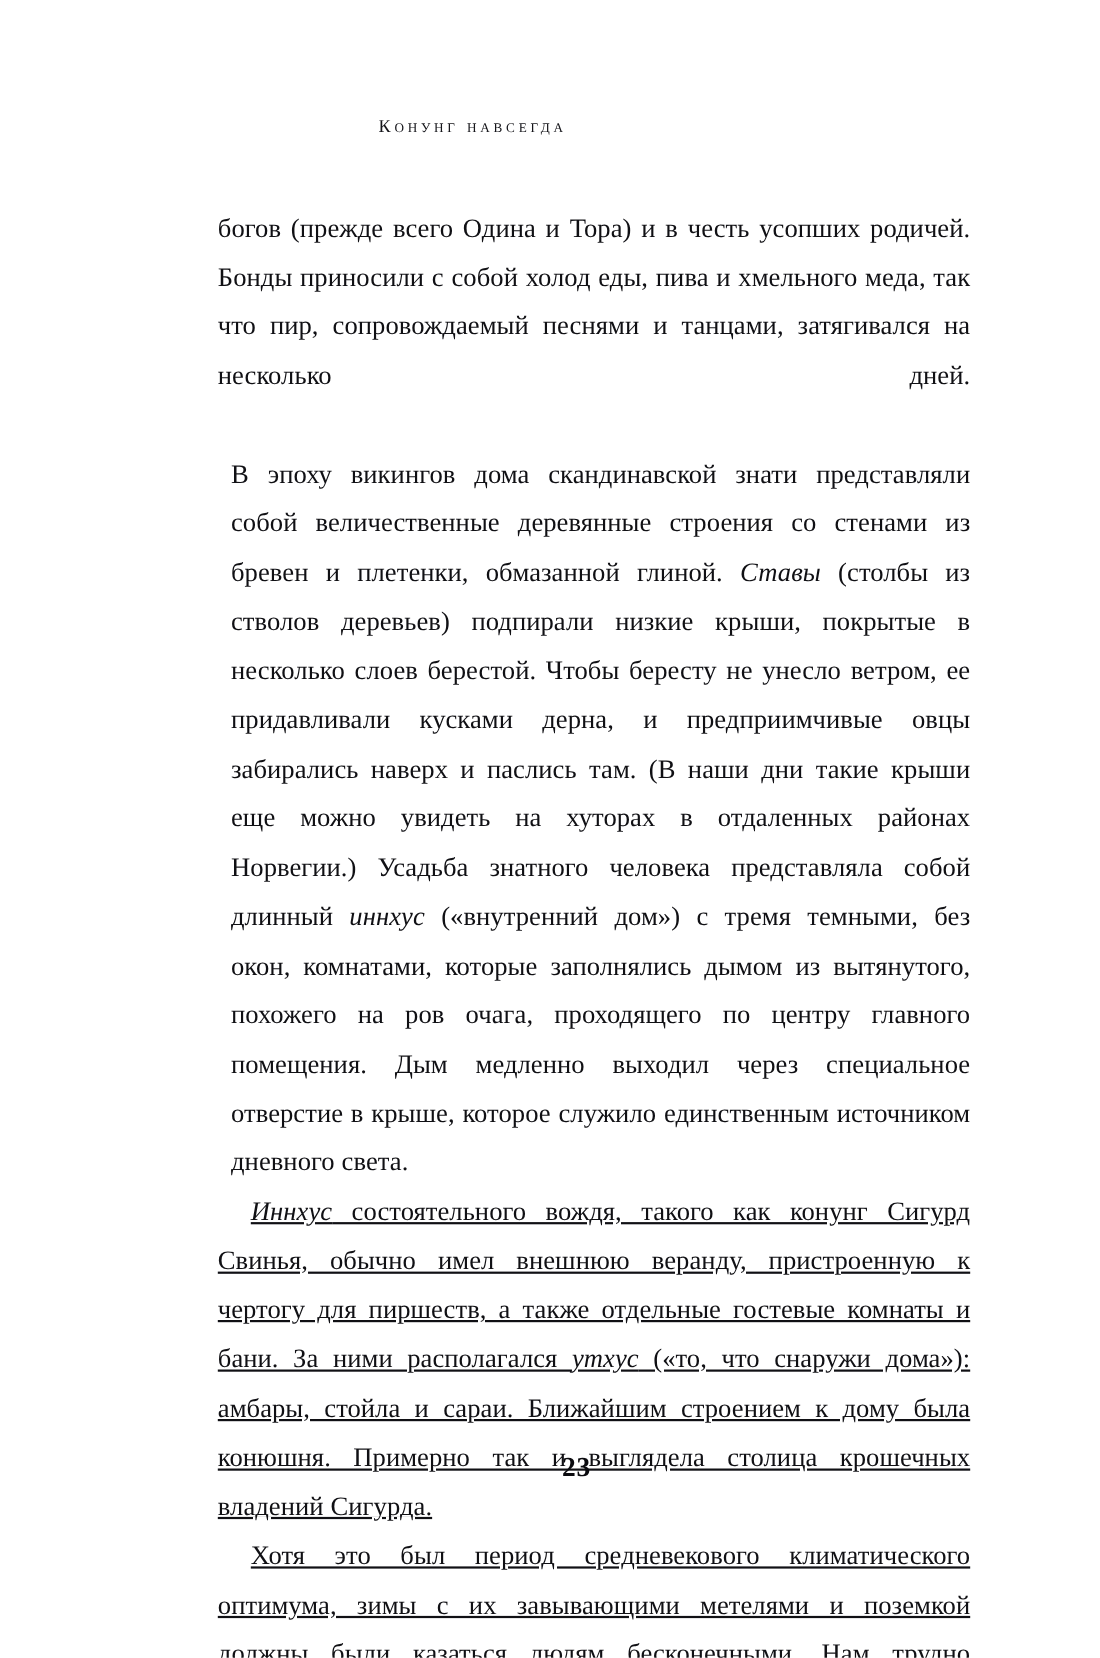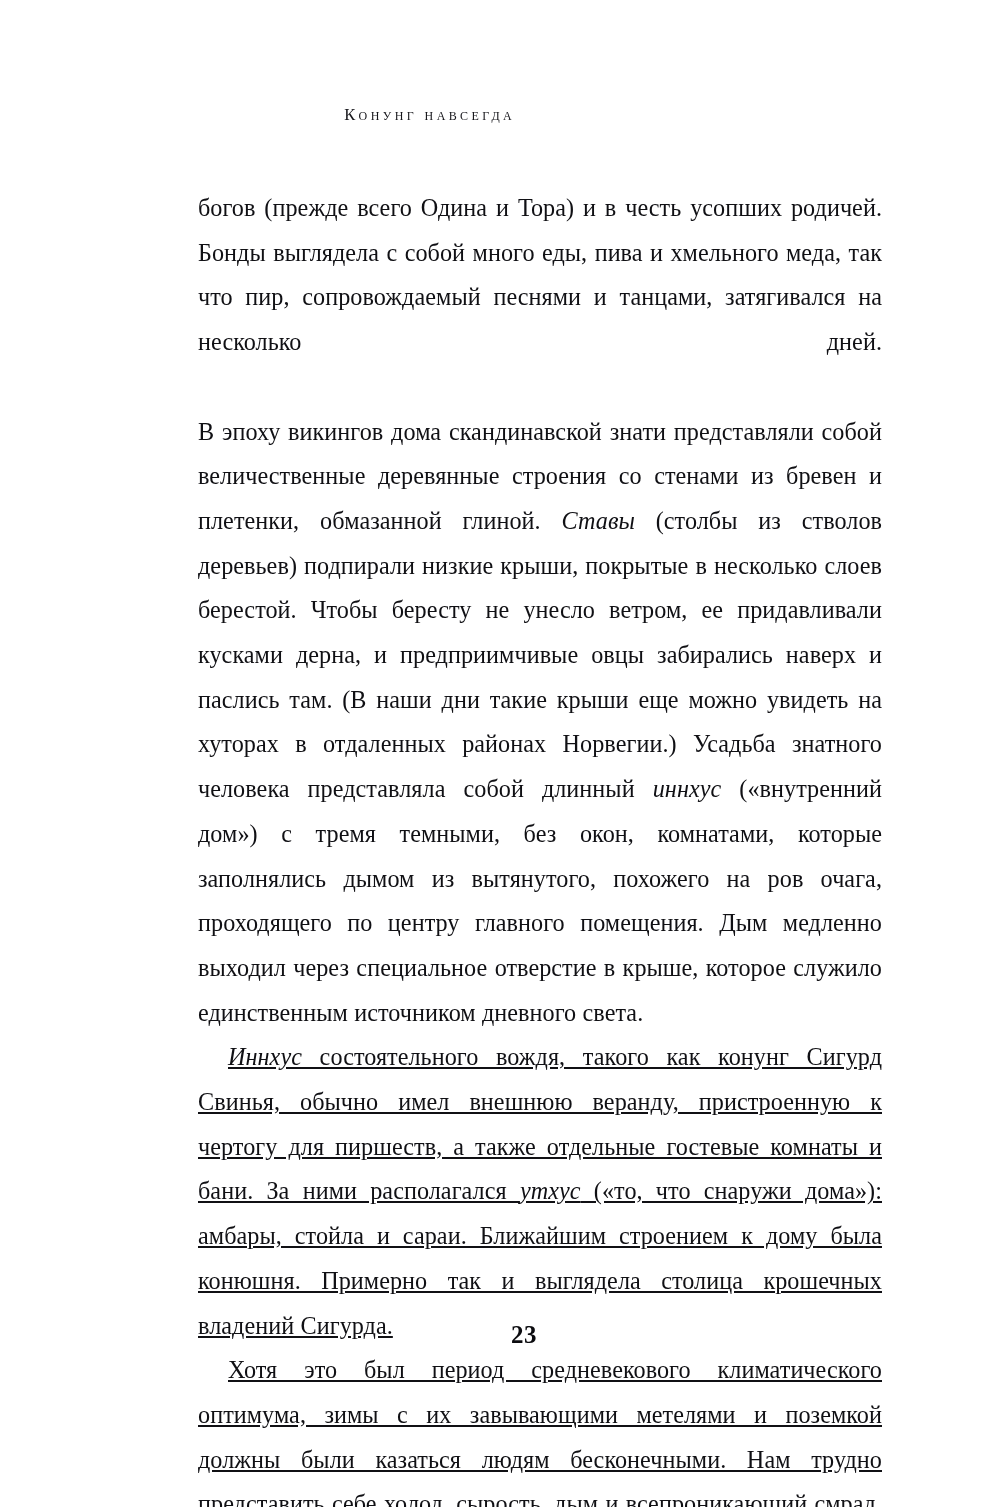--- a/index.html
+++ b/index.html
@@ -58,20 +58,21 @@
     text-align: justify;
     text-justify: inter-word;
     color: #101014;
     letter-spacing: 0.05px;
     word-spacing: 0.2px;
     hyphens: manual;
   }
 
   p.para.gap-before {
     margin-top: 44.7px;
+    margin-left: 12px;
   }
 
   p.para.indent {
     text-indent: 30px;
     text-decoration: underline;
   }
 
   
   p.para.force-justify {
     text-align-last: justify;
@@ -101,21 +102,21 @@
 </style>
 </head>
 <body style="background-color: rgb(255, 255, 255);">
 
 <div class="page">
 
   <div class="running-head">Конунг навсегда</div>
 
   <div class="textblock">
 
-    <p class="para force-justify"><span>богов (прежде всего Одина и Тора) и в честь усопших родичей. Бонды выглядела с собой много еды, пива и хмельного меда, так что пир, сопровождаемый песнями и танцами, затягивался на несколько дней.</span></p>
+    <p class="para force-justify"><span>богов (прежде всего Одина и Тора) и в честь усопших родичей. Бонды приносили с собой холод еды, пива и хмельного меда, так что пир, сопровождаемый песнями и танцами, затягивался на несколько дней.</span></p>
 
     <p class="para gap-before"><span>В эпоху викингов дома скандинавской знати представляли собой величественные деревянные строения со стенами из бревен и плетенки, обмазанной глиной. </span><em>Ставы</em><span> (столбы из стволов деревьев) подпирали низкие крыши, покрытые в несколько слоев берестой. Чтобы бересту не унесло ветром, ее придавливали кусками дерна, и предприимчивые овцы забирались наверх и паслись там. (В наши дни такие крыши еще можно увидеть на хуторах в отдаленных районах Норвегии.) Усадьба знатного человека представляла собой длинный </span><em>иннхус</em><span> («внутренний дом») с тремя темными, без окон, комнатами, которые заполнялись дымом из вытянутого, похожего на ров очага, проходящего по центру главного помещения. Дым медленно выходил через специальное отверстие в крыше, которое служило единственным источником дневного света.</span></p>
 
     <p class="para indent"><em>Иннхус</em><span> состоятельного вождя, такого как конунг Сигурд Свинья, обычно имел внешнюю веранду, пристроенную к чертогу для пиршеств, а также отдельные гостевые комнаты и бани. За ними располагался </span><em>утхус</em><span> («то, что снаружи дома»): амбары, стойла и сараи. Ближайшим строением к дому была конюшня. Примерно так и выглядела столица крошечных владений Сигурда.</span></p>
 
     <p class="para indent force-justify"><span>Хотя это был период средневекового климатического оптимума, зимы с их завывающими метелями и поземкой должны были казаться людям бесконечными. Нам трудно представить себе холод, сырость, дым и всепроникающий смрад, в которых жили люди того времени, а вдобавок им приходилось постоянно беспокоиться о том, хватит ли</span></p>
 
   </div>
 
   <div class="folio"><span class="folio-inner">23</span></div>

